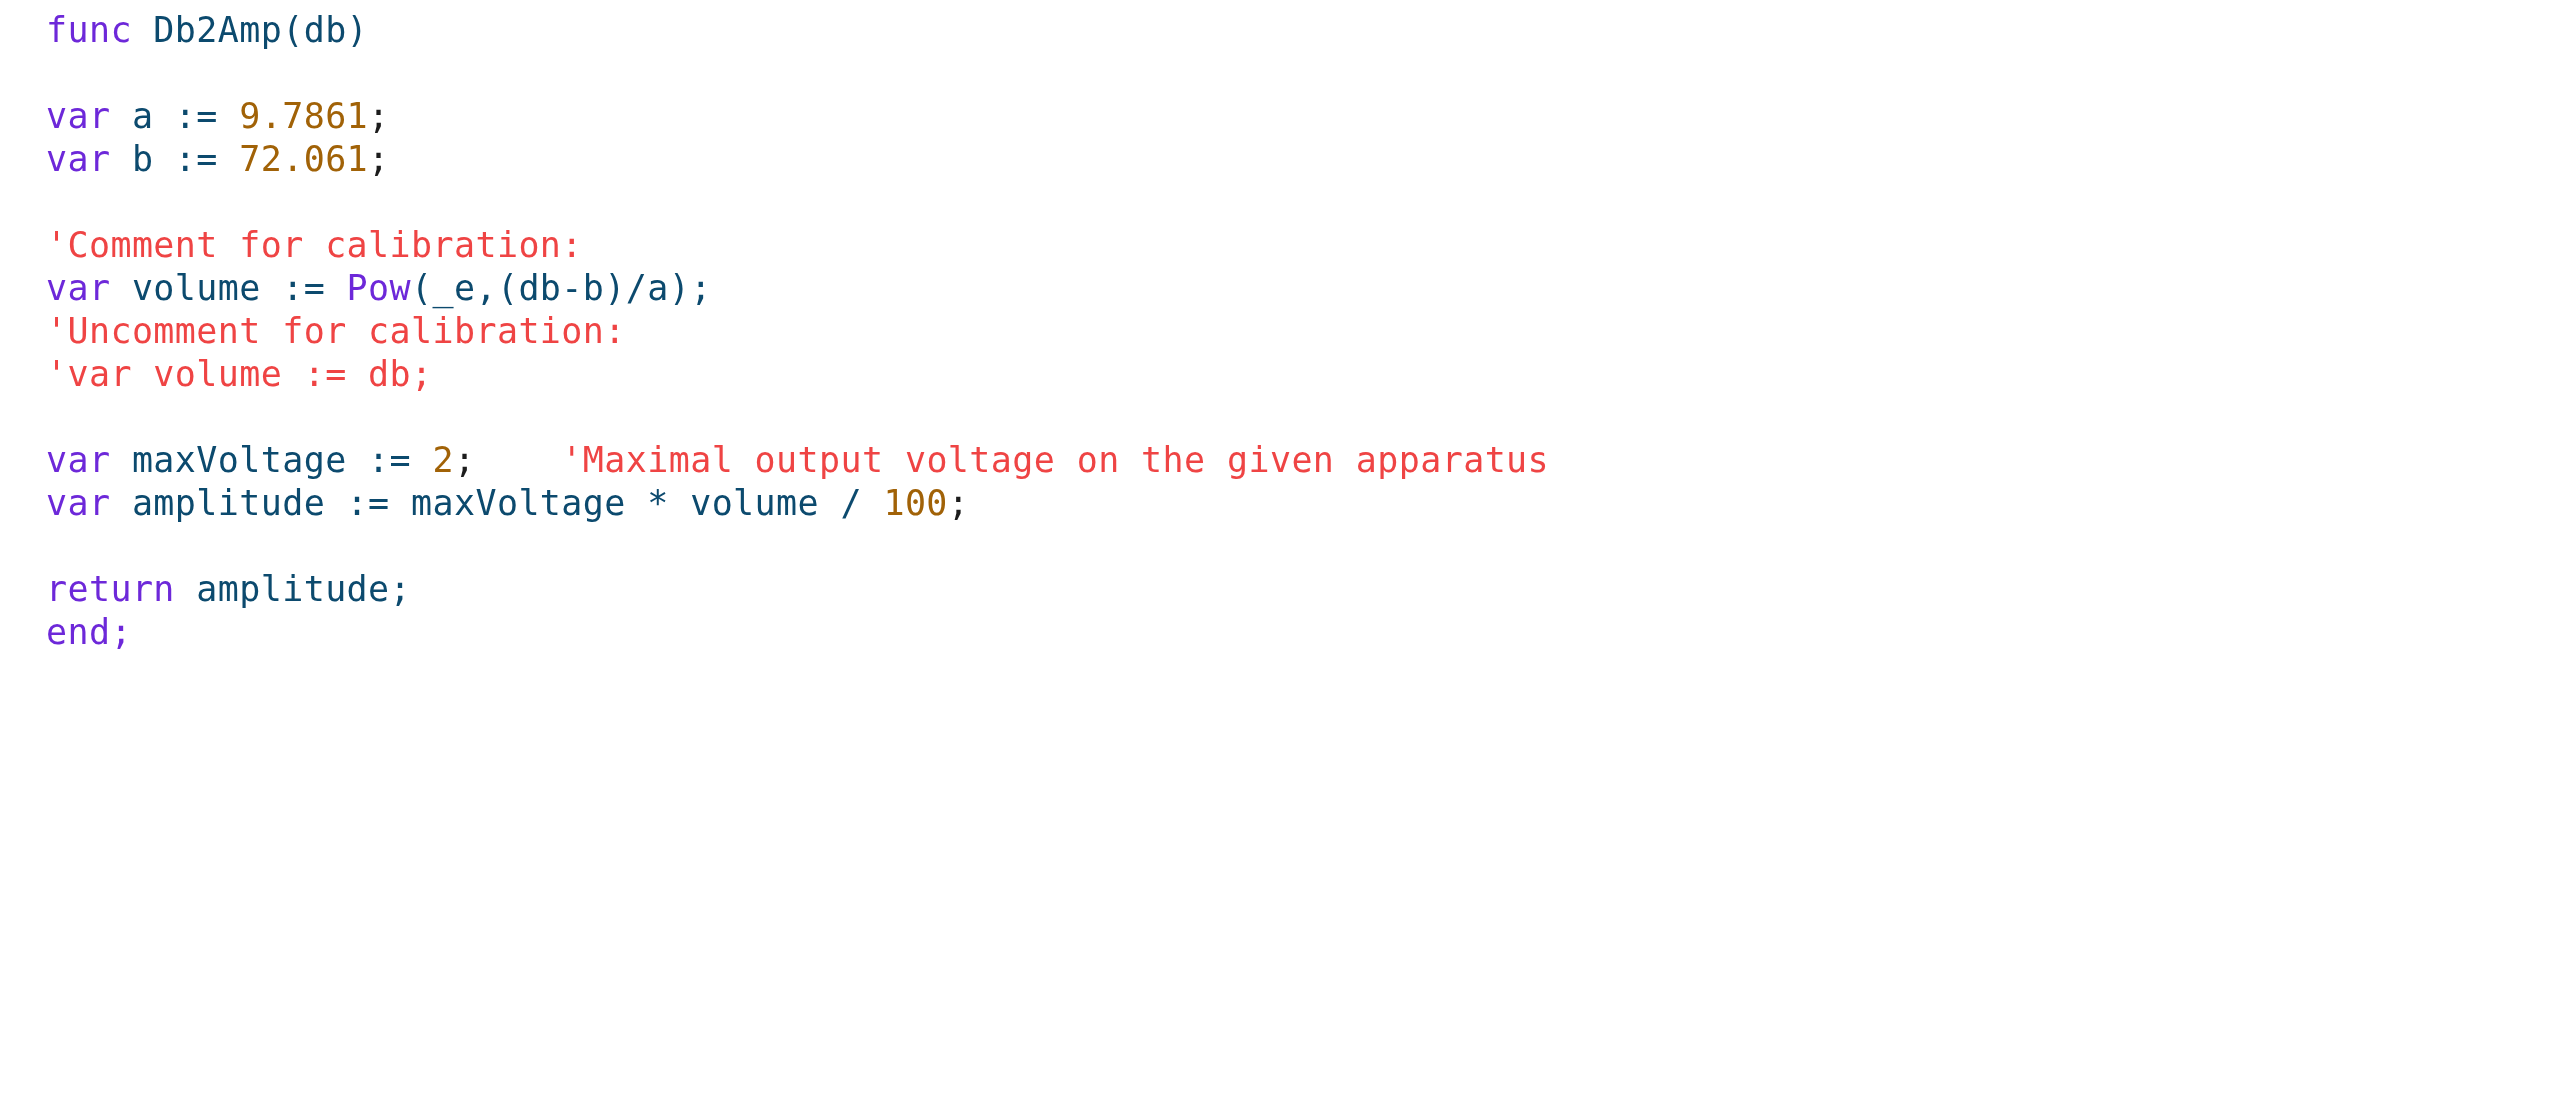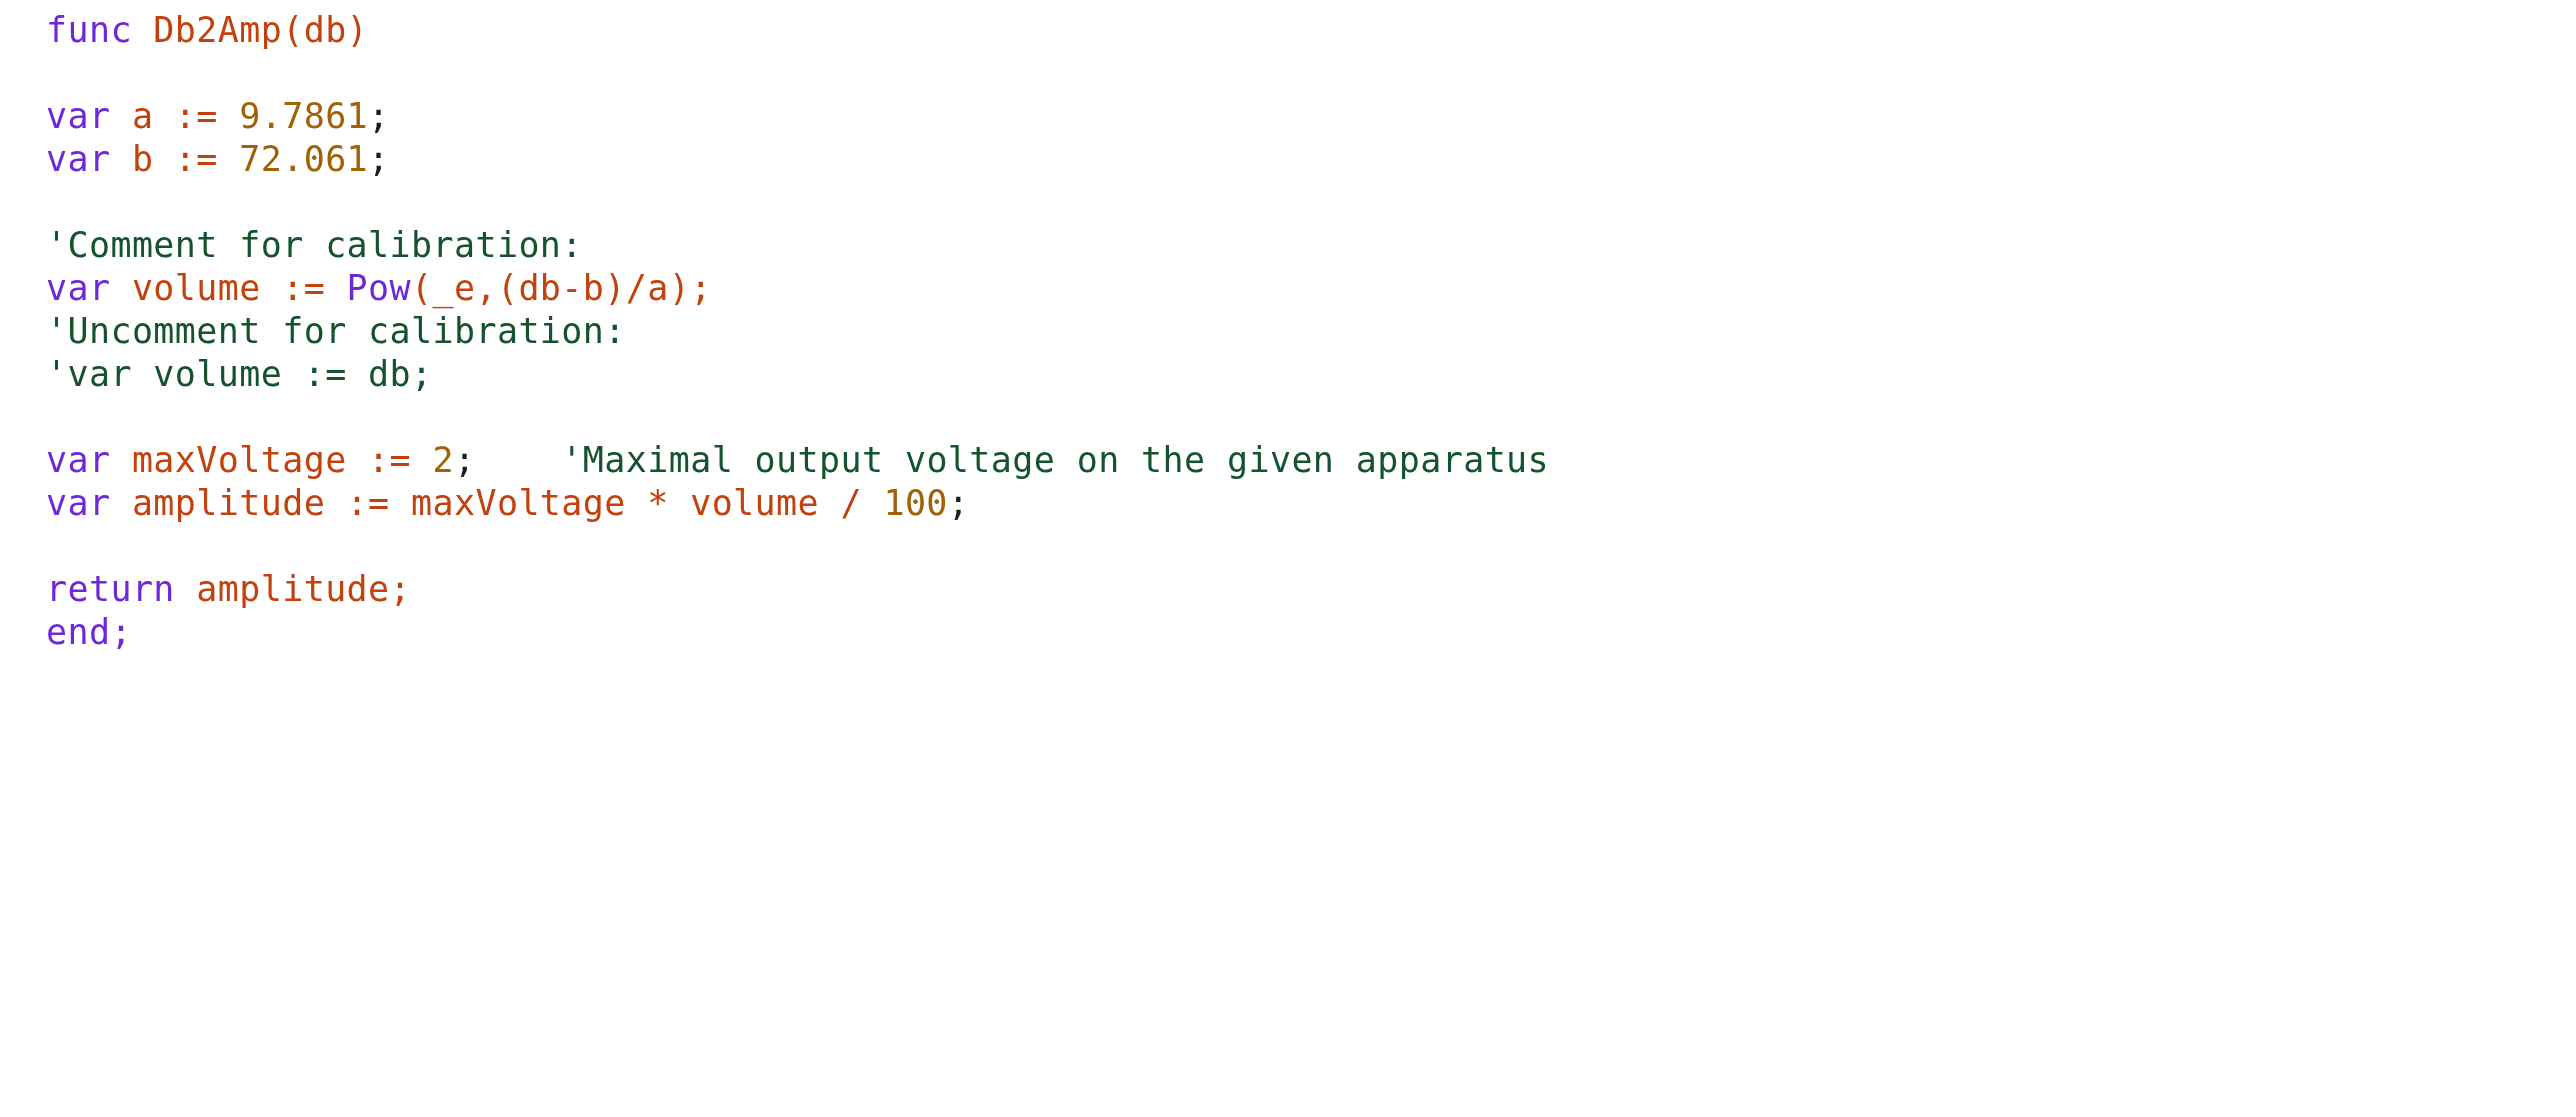--- a/index.html
+++ b/index.html
@@ -36,23 +36,23 @@
     overflow: hidden;
     color: #1a1a1a;
   }
 
   .code-line.blank {
     height: 43px;
   }
 
   
   .tok-keyword  { color: #6d28d9; }
-  .tok-plain    { color: #c2410c; }
+  .tok-plain    { color: #0c4a6e; }
   .tok-number   { color: #a16207; }
-  .tok-comment  { color: #14532d; text-align: center; }
+  .tok-comment  { color: #ef4444; text-align: center; }
   .tok-punct    { color: #1c1c1c; }
 </style>
 </head>
 <body>
 
 <div class="code-canvas">
   <pre class="code-listing"><div class="code-line"><span class="tok-keyword">func </span><span class="tok-plain">Db2Amp(db)</span></div><div class="code-line blank">&nbsp;</div><div class="code-line"><span class="tok-keyword">var </span><span class="tok-plain">a := </span><span class="tok-number">9.7861</span><span class="tok-punct">;</span></div><div class="code-line"><span class="tok-keyword">var </span><span class="tok-plain">b := </span><span class="tok-number">72.061</span><span class="tok-punct">;</span></div><div class="code-line blank">&nbsp;</div><div class="code-line"><span class="tok-comment">'Comment for calibration:</span></div><div class="code-line"><span class="tok-keyword">var </span><span class="tok-plain">volume := </span><span class="tok-keyword">Pow</span><span class="tok-plain">(_e,(db-b)/a);</span></div><div class="code-line"><span class="tok-comment">'Uncomment for calibration:</span></div><div class="code-line"><span class="tok-comment">'var volume := db;</span></div><div class="code-line blank">&nbsp;</div><div class="code-line"><span class="tok-keyword">var </span><span class="tok-plain">maxVoltage := </span><span class="tok-number">2</span><span class="tok-punct">;</span><span class="tok-plain">    </span><span class="tok-comment">'Maximal output voltage on the given apparatus</span></div><div class="code-line"><span class="tok-keyword">var </span><span class="tok-plain">amplitude := maxVoltage * volume / </span><span class="tok-number">100</span><span class="tok-punct">;</span></div><div class="code-line blank">&nbsp;</div><div class="code-line"><span class="tok-keyword">return </span><span class="tok-plain">amplitude;</span></div><div class="code-line"><span class="tok-keyword">end</span><span class="tok-keyword">;</span></div></pre>
 </div>
 
 

